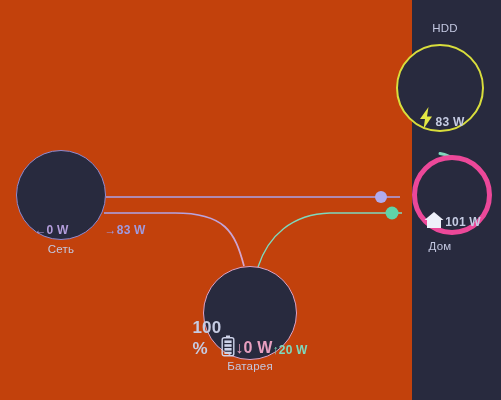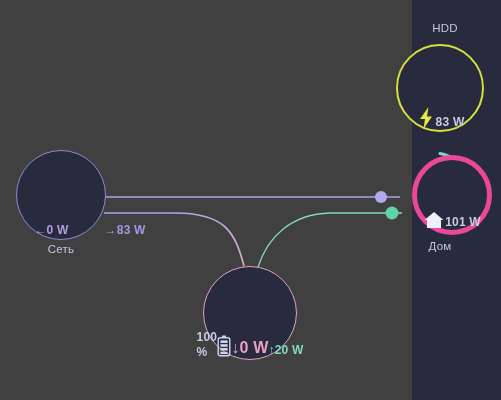--- a/index.html
+++ b/index.html
@@ -12,21 +12,21 @@
     height: 400px;
     overflow: hidden;
     font-family: "Liberation Sans", sans-serif;
     position: relative;
   }
   #stage {
     position: absolute;
     left: 0; top: 0;
     width: 412px;
     height: 400px;
-    background: #404040;
+    background: #c2410c;
   }
   #flow-svg {
     position: absolute;
     left: 0; top: 0;
     width: 501px;
     height: 400px;
   }
   .node {
     position: absolute;
     border-radius: 50%;
@@ -45,21 +45,21 @@
     color: #c3c7e0;
     letter-spacing: 0.2px;
   }
   .node-value {
     font-size: 12px;
     color: #c5cbe2;
     line-height: 1.25;
     letter-spacing: 0.2px;
   }
   .node-pct {
-    font-size: 12px;
+    font-size: 17px;
     color: #c5cbe2;
     line-height: 1.2;
     letter-spacing: 0.2px;
   }
   .flow-in {
     font-size: 12px;
     color: #b39ddb;
     line-height: 1.3;
     white-space: nowrap;
     letter-spacing: 0.2px;
@@ -182,20 +182,21 @@
           <path d="M8.2 11 L13.8 11"></path>
           <path d="M8.3 11 L13.5 15.5"></path>
           <path d="M13.7 11 L8.5 15.5"></path>
         </g>
       </svg>
     </span>
     <div class="flow-in" style="margin-top:3px">←0 W</div>
     <div class="flow-out">→83 W</div>
   </div>
 
+  <div class="node-label" id="label-battery">Батарея</div>
   <div class="node" id="node-battery">
     <div class="node-pct">100 %</div>
     <span style="margin:3px 0 2px 0">
       <svg class="icon-svg" width="14" height="22" viewBox="0 0 14 22" xmlns="http://www.w3.org/2000/svg">
         <rect x="5" y="0.5" width="4" height="2" fill="#cfd4ea"></rect>
         <rect x="1.2" y="2.8" width="11.6" height="18" rx="2" fill="none" stroke="#cfd4ea" stroke-width="1.4"></rect>
         <rect x="3.4" y="5.4" width="7.2" height="2.6" fill="#cfd4ea"></rect>
         <rect x="3.4" y="9.2" width="7.2" height="2.6" fill="#cfd4ea"></rect>
         <rect x="3.4" y="13" width="7.2" height="2.6" fill="#cfd4ea"></rect>
         <rect x="3.4" y="16.8" width="7.2" height="2.2" fill="#cfd4ea"></rect>

